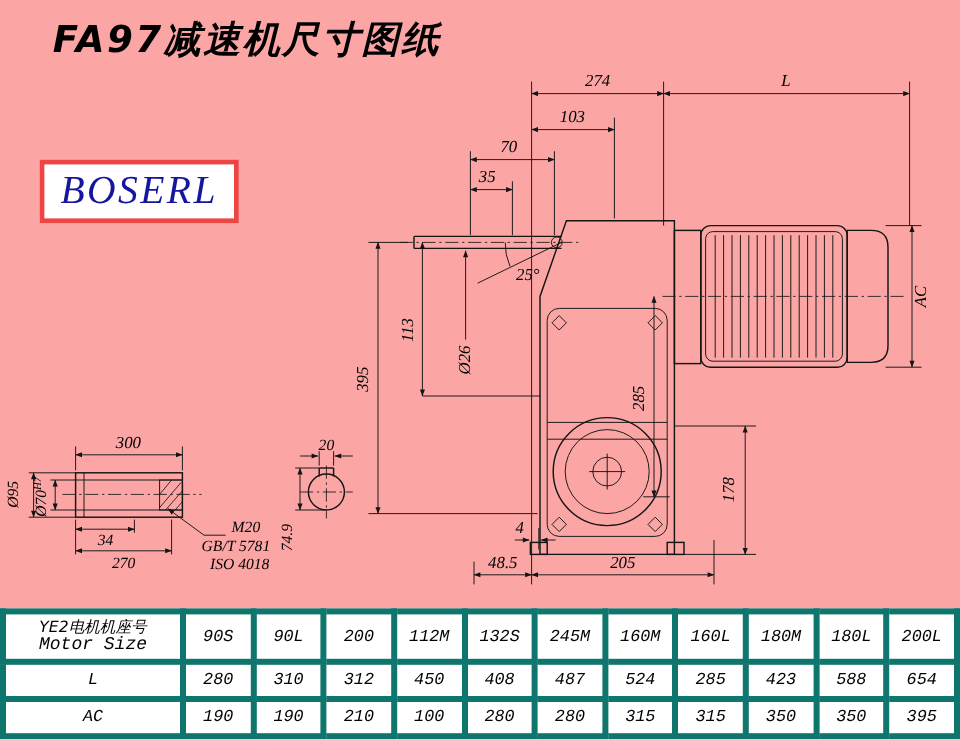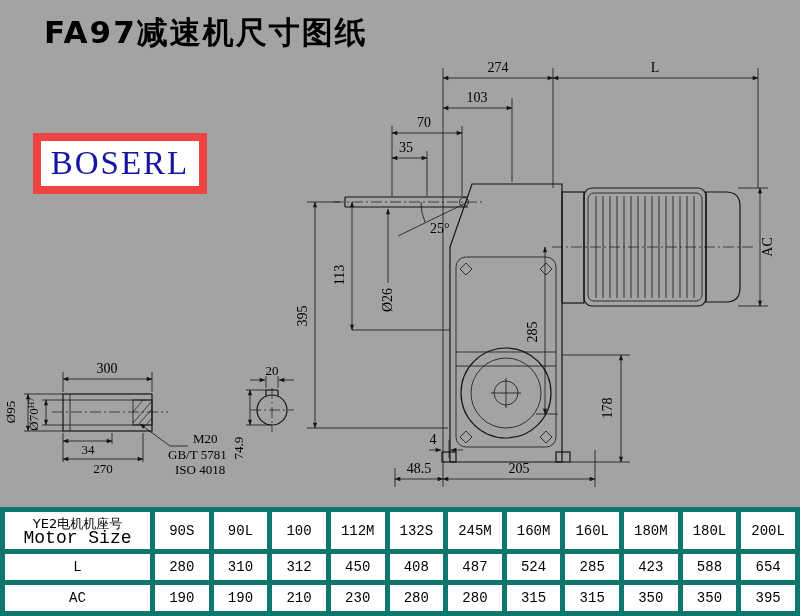--- a/index.html
+++ b/index.html
@@ -1,41 +1,41 @@
 <!DOCTYPE html>
 <html><head>
 <meta charset="utf-8">
 <style>
   html,body{margin:0;padding:0;background:#fff;}
-  .page{position:relative;width:800px;height:616px;background:#a3a3a3;overflow:hidden;
-        font-family:"Liberation Sans", sans-serif;}
+  .page{position:relative;width:800px;height:616px;background:#fca5a5;overflow:hidden;
+        font-family:"Liberation Sans", sans-serif;font-style:italic;}
   .title{position:absolute;left:44px;top:12px;font-size:31px;font-weight:bold;
          letter-spacing:2px;color:#000;font-family:"DejaVu Sans", sans-serif;}
   .logo-box{position:absolute;left:33px;top:133px;width:158px;height:45px;
-            border:8px solid #ef4444;background:#fff;display:flex;
+            border:4px solid #ef4444;background:#fff;display:flex;
             align-items:center;justify-content:center;}
   .logo-text{font-family:"Liberation Serif", serif;font-size:33px;color:#1515a0;
              letter-spacing:2px;font-weight:500;}
   svg{position:absolute;left:0;top:0;}
   .ln{stroke:#151515;stroke-width:1.2;fill:none;}
   .thin{stroke:#151515;stroke-width:0.8;fill:none;}
   .dim{stroke:#151515;stroke-width:0.8;fill:none;}
   .cl{stroke:#151515;stroke-width:0.7;fill:none;stroke-dasharray:11 3 2 3;}
   .hatch{stroke:#151515;stroke-width:0.7;fill:none;}
   text.d{font-family:"Liberation Serif", serif;font-size:14px;fill:#000;}
   text.sm{font-family:"Liberation Serif", serif;font-size:13px;fill:#000;}
   .size-table{position:absolute;left:0;top:507px;width:800px;height:109px;
               border-collapse:collapse;table-layout:fixed;background:#fff;}
   .size-table th,.size-table td{border:5px solid #0f766e;text-align:center;
               vertical-align:middle;padding:0;font-weight:normal;color:#000;
               font-family:"Liberation Mono", monospace;font-size:14px;}
   .size-table tr.hdr{height:32px;}
   .size-table tr.row{height:25px;}
   .hcell-cn{font-family:"DejaVu Sans", sans-serif;font-size:13px;line-height:15px;}
-  .hcell-en{font-family:"Liberation Mono", monospace;font-size:18px;line-height:14px;}
+  .hcell-en{font-family:"Liberation Mono", monospace;font-size:15px;line-height:14px;}
 </style>
 </head>
 <body>
 
 <div class="page">
 
   <div class="title">FA97减速机尺寸图纸</div>
 
   <div class="logo-box">
     <span class="logo-text">BOSERL</span>
@@ -233,21 +233,21 @@
         <col>
     </colgroup>
     <tbody>
         <tr class="hdr">
       <th>
         <div class="hcell-cn">YE2电机机座号</div>
         <div class="hcell-en">Motor Size</div>
       </th>
       <th>90S</th>
       <th>90L</th>
-      <th>100</th>
+      <th>200</th>
       <th>112M</th>
       <th>132S</th>
       <th>245M</th>
       <th>160M</th>
       <th>160L</th>
       <th>180M</th>
       <th>180L</th>
       <th>200L</th>
     </tr>
     <tr class="row">
@@ -262,21 +262,21 @@
       <td>285</td>
       <td>423</td>
       <td>588</td>
       <td>654</td>
     </tr>
     <tr class="row">
       <td>AC</td>
       <td>190</td>
       <td>190</td>
       <td>210</td>
-      <td>230</td>
+      <td>100</td>
       <td>280</td>
       <td>280</td>
       <td>315</td>
       <td>315</td>
       <td>350</td>
       <td>350</td>
       <td>395</td>
     </tr>
   </tbody>
     </table>

